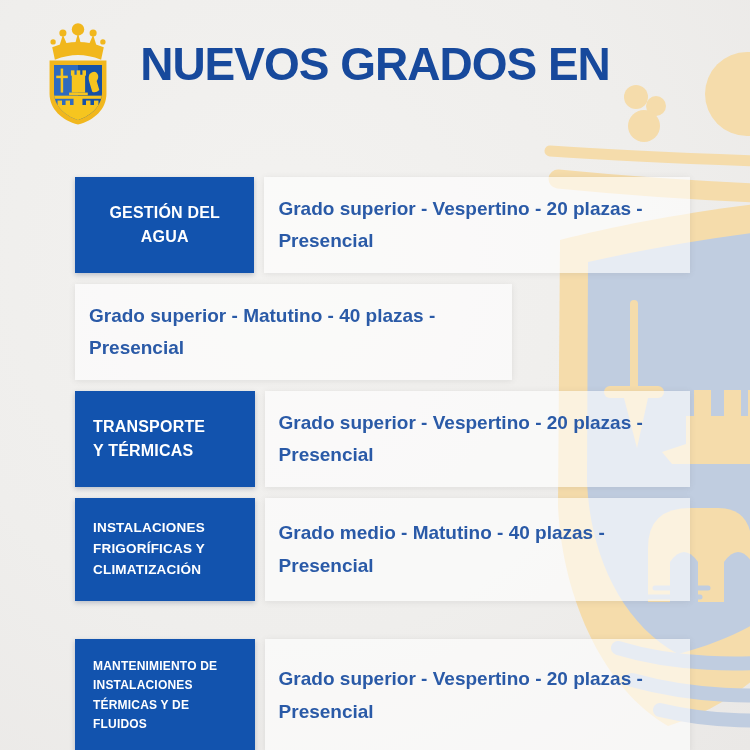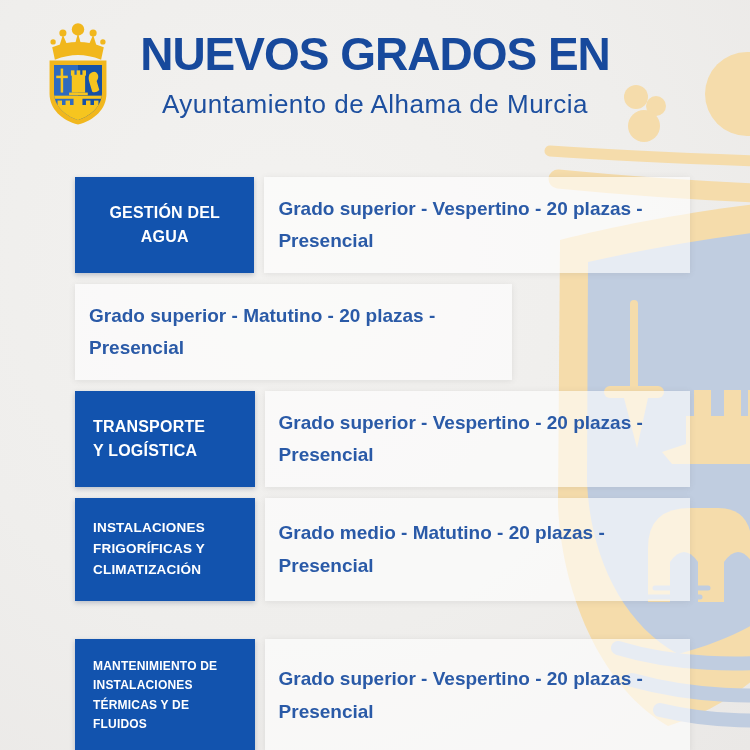--- a/index.html
+++ b/index.html
@@ -16,21 +16,21 @@
   }
 
   
   .watermark{
     position:absolute; top:50px; right:0;
     width:240px; height:700px;
     z-index:0;
   }
 
   
-  .header{ position:relative; z-index:2; padding-top:30px; text-align:center; }
+  .header{ position:relative; z-index:2; padding-top:40px; text-align:center; }
   .logo{
     position:absolute; left:38px; top:18px;
     width:80px; height:110px;
   }
   .title{
     color:#17499c;
     font-size:46px; font-weight:bold; letter-spacing:-1px;
     line-height:1.06;
   }
   .subtitle{
@@ -165,42 +165,41 @@
             <rect x="54" y="91" width="5" height="6"></rect>
             <rect x="63" y="91" width="5" height="6"></rect>
           <rect x="18" y="96" width="54" height="20"></rect>
         </g>
       </g>
     </svg>
 
     <h1 class="title">
       <span>NUEVOS GRADOS EN</span><br>
     </h1>
-    <div class="subtitle">Ayuntamiento de Alhama de Murcia</div>
   </div>
 
   <div class="rows">
     <section class="row">
       <div class="label">GESTIÓN DEL
 AGUA</div>
       <div class="details">Grado superior - Vespertino - 20 plazas - Presencial</div>
     </section>
     <section class="row">
-      <div class="details">Grado superior - Matutino - 20 plazas - Presencial</div>
+      <div class="details">Grado superior - Matutino - 40 plazas - Presencial</div>
     </section>
     <section class="row">
       <div class="label">TRANSPORTE
-Y LOGÍSTICA</div>
+Y TÉRMICAS</div>
       <div class="details">Grado superior - Vespertino - 20 plazas - Presencial</div>
     </section>
     <section class="row">
       <div class="label">INSTALACIONES
 FRIGORÍFICAS Y
 CLIMATIZACIÓN</div>
-      <div class="details">Grado medio - Matutino - 20 plazas - Presencial</div>
+      <div class="details">Grado medio - Matutino - 40 plazas - Presencial</div>
     </section>
     <section class="row">
       <div class="label">MANTENIMIENTO DE
 INSTALACIONES
 TÉRMICAS Y DE
 FLUIDOS</div>
       <div class="details">Grado superior - Vespertino - 20 plazas - Presencial</div>
     </section>
   </div>
 

